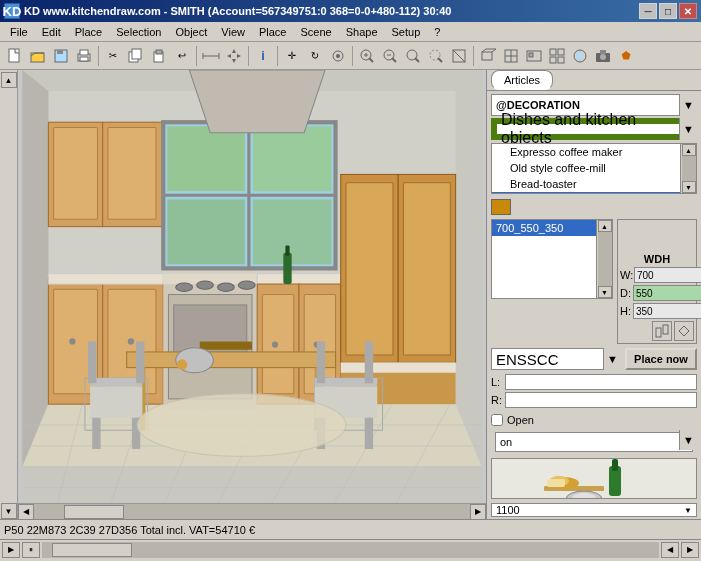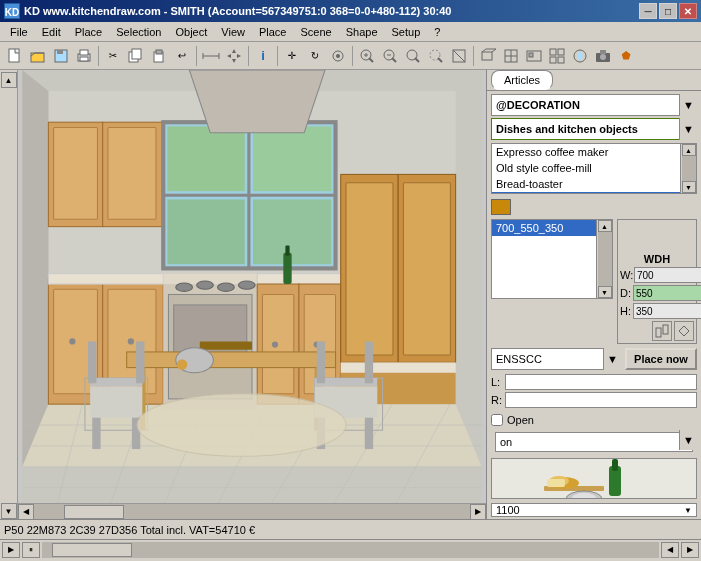--- a/index.html
+++ b/index.html
@@ -11,21 +11,21 @@
       background: linear-gradient(to right, #0a246a, #3a6ea5);
       display: flex;
       align-items: center;
       justify-content: space-between;
       padding: 0 4px;
       color: white;
       font-size: 11px;
       font-weight: bold;
     }
     .title-bar-left { display: flex; align-items: center; gap: 4px; }
-    .title-icon { width: 16px; height: 16px; background: #4a90d9; border: 1px solid #2060a0; display: flex; align-items: flex-end; justify-content: center; color: white; font-size: 10px; font-weight: bold; }
+    .title-icon { width: 16px; height: 16px; background: #4a90d9; border: 1px solid #2060a0; display: flex; align-items: flex-start; justify-content: center; color: white; font-size: 13px; font-weight: bold; }
     .title-bar-buttons { display: flex; gap: 2px; }
     .title-btn { width: 18px; height: 16px; display: flex; align-items: center; justify-content: center; font-size: 10px; cursor: pointer; border: 1px solid rgba(255,255,255,0.3); }
     .title-btn.minimize { background: #c0c0c0; color: #000; }
     .title-btn.maximize { background: #c0c0c0; color: #000; }
     .title-btn.close { background: #c0504d; color: white; }
 
     
     .menu-bar {
       height: 20px;
       background: #d4d0c8;
@@ -97,21 +97,21 @@
       border-bottom: none;
       cursor: pointer;
       font-size: 11px;
     }
     .articles-tab.active {
       background: #ffffff;
       border-bottom: 1px solid white;
       border-radius: 8px;
     }
     .list-item {
-      padding: 2px 4px;
+      padding: 2px 18px;
       font-size: 11px;
       cursor: pointer;
     }
     .list-item.selected { background: #316ac5; color: white; }
 
     
     .color-row {
       display: flex;
       align-items: center;
       margin: 2px 4px;
@@ -212,21 +212,21 @@
       gap: 4px;
     }
     .code-dropdown {
       flex: 1;
       height: 22px;
       background: white;
       border: 1px solid #888;
       display: flex;
       align-items: center;
       padding: 0 4px;
-      font-size: 11px;
+      font-size: 15px;
       cursor: pointer;
       position: relative;
     }
     .code-dropdown::after {
       content: '▼';
       font-size: 8px;
       position: absolute;
       right: 4px;
     }
     .place-now-btn {
@@ -688,21 +688,21 @@
     </div>
 
     <div style="position:relative; margin:3px 4px 2px 4px;">
       <div style="height:22px; background:white; border:1px solid #888; display:flex; align-items:center; padding:0 20px 0 4px; font-size:11px; font-weight:bold; cursor:pointer;">
         <span>@DECORATION</span>
       </div>
       <div style="position:absolute;right:0;top:0;width:18px;height:22px;background:#d4d0c8;border-left:1px solid #888;display:flex;align-items:center;justify-content:center;cursor:pointer;">▼</div>
     </div>
 
     <div style="position:relative; margin:0 4px 3px 4px;">
-      <div style="height:22px; background:white; border:1px solid #4d7c0f; display:flex; align-items:center; padding:0 20px 0 4px; font-size:11px; cursor:pointer;font-weight:bold;">
+      <div style="height:22px; background:white; border:6px solid #4d7c0f; display:flex; align-items:center; padding:0 20px 0 4px; font-size:16px; cursor:pointer;">
         <span>Dishes and kitchen objects</span>
       </div>
       <div style="position:absolute;right:0;top:0;width:18px;height:22px;background:#d4d0c8;border-left:1px solid #888;display:flex;align-items:center;justify-content:center;cursor:pointer;">▼</div>
     </div>
 
     <div style="position:relative; margin:0 4px 3px 4px; height:100px; background:white; border:1px solid #888; overflow:hidden;">
       <div class="list-item">Expresso coffee maker</div>
       <div class="list-item">Old style coffee-mill</div>
       <div class="list-item">Bread-toaster</div>
       <div class="list-item selected">Snack bar</div>

